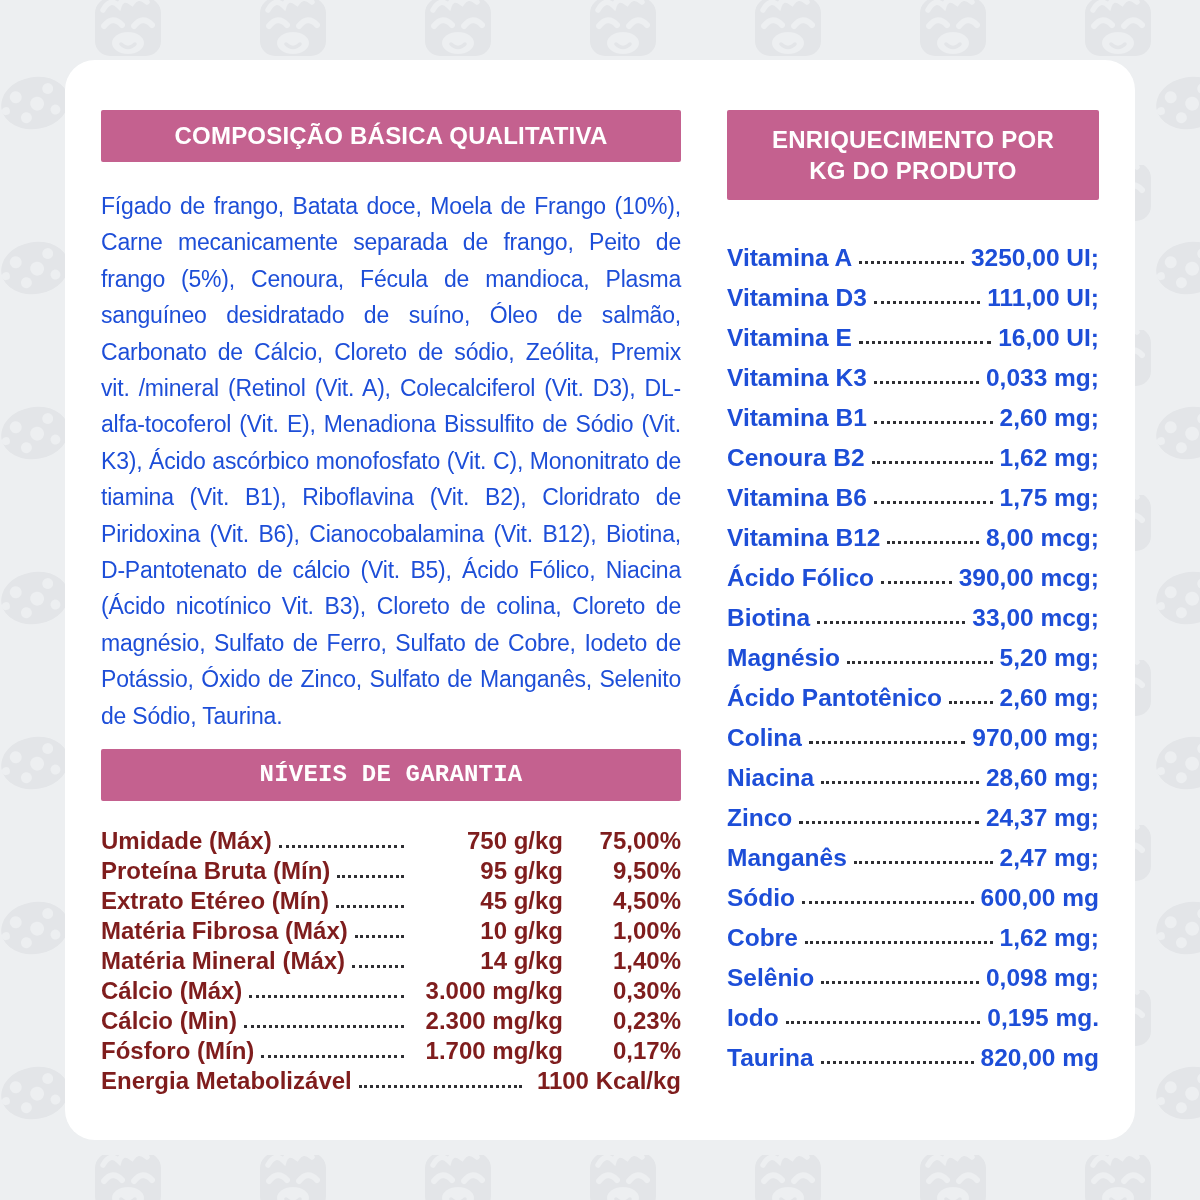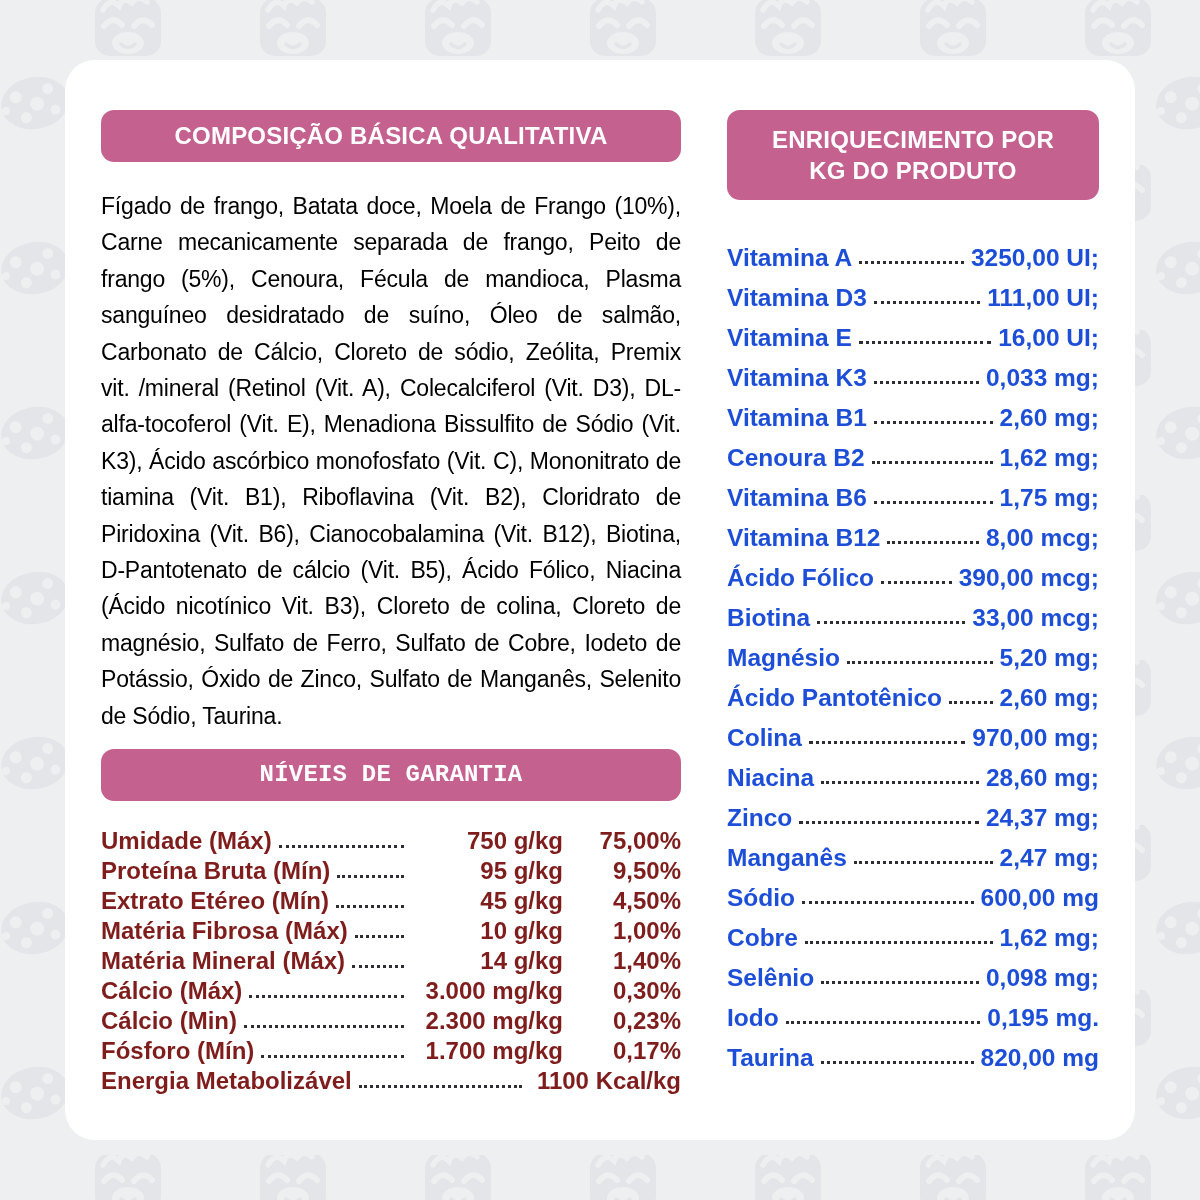--- a/index.html
+++ b/index.html
@@ -24,35 +24,35 @@
     padding: 50px 36px 0 36px;
     display: flex;
     gap: 46px;
   }
   .col-left { width: 580px; flex: 0 0 580px; }
   .col-right { flex: 1; min-width: 0; }
 
   .pill {
     background: #c4618f;
     color: #ffffff;
-    border-radius: 13px;
+    border-radius: 2px;
     text-align: center;
     font-weight: bold;
     font-size: 24px;
     letter-spacing: 0.2px;
   }
   .pill-left { height: 52px; line-height: 52px; }
   .pill-right { padding: 14px 8px; line-height: 31px; }
 
   .ingredients {
     margin-top: 26px;
     font-size: 23px;
     line-height: 36.4px;
     text-align: justify;
-    color: #000000;
+    color: #1d4ed8;
     letter-spacing: -0.2px;
   }
   .garantia-pill { margin-top: 15px; font-family: Liberation Mono, monospace; }
   .g-rows { margin-top: 24px; }
   .g-row {
     display: flex; align-items: flex-end;
     height: 30px;
     font-weight: bold; font-size: 24px;
     color: #7f1d1d;
     white-space: nowrap;

